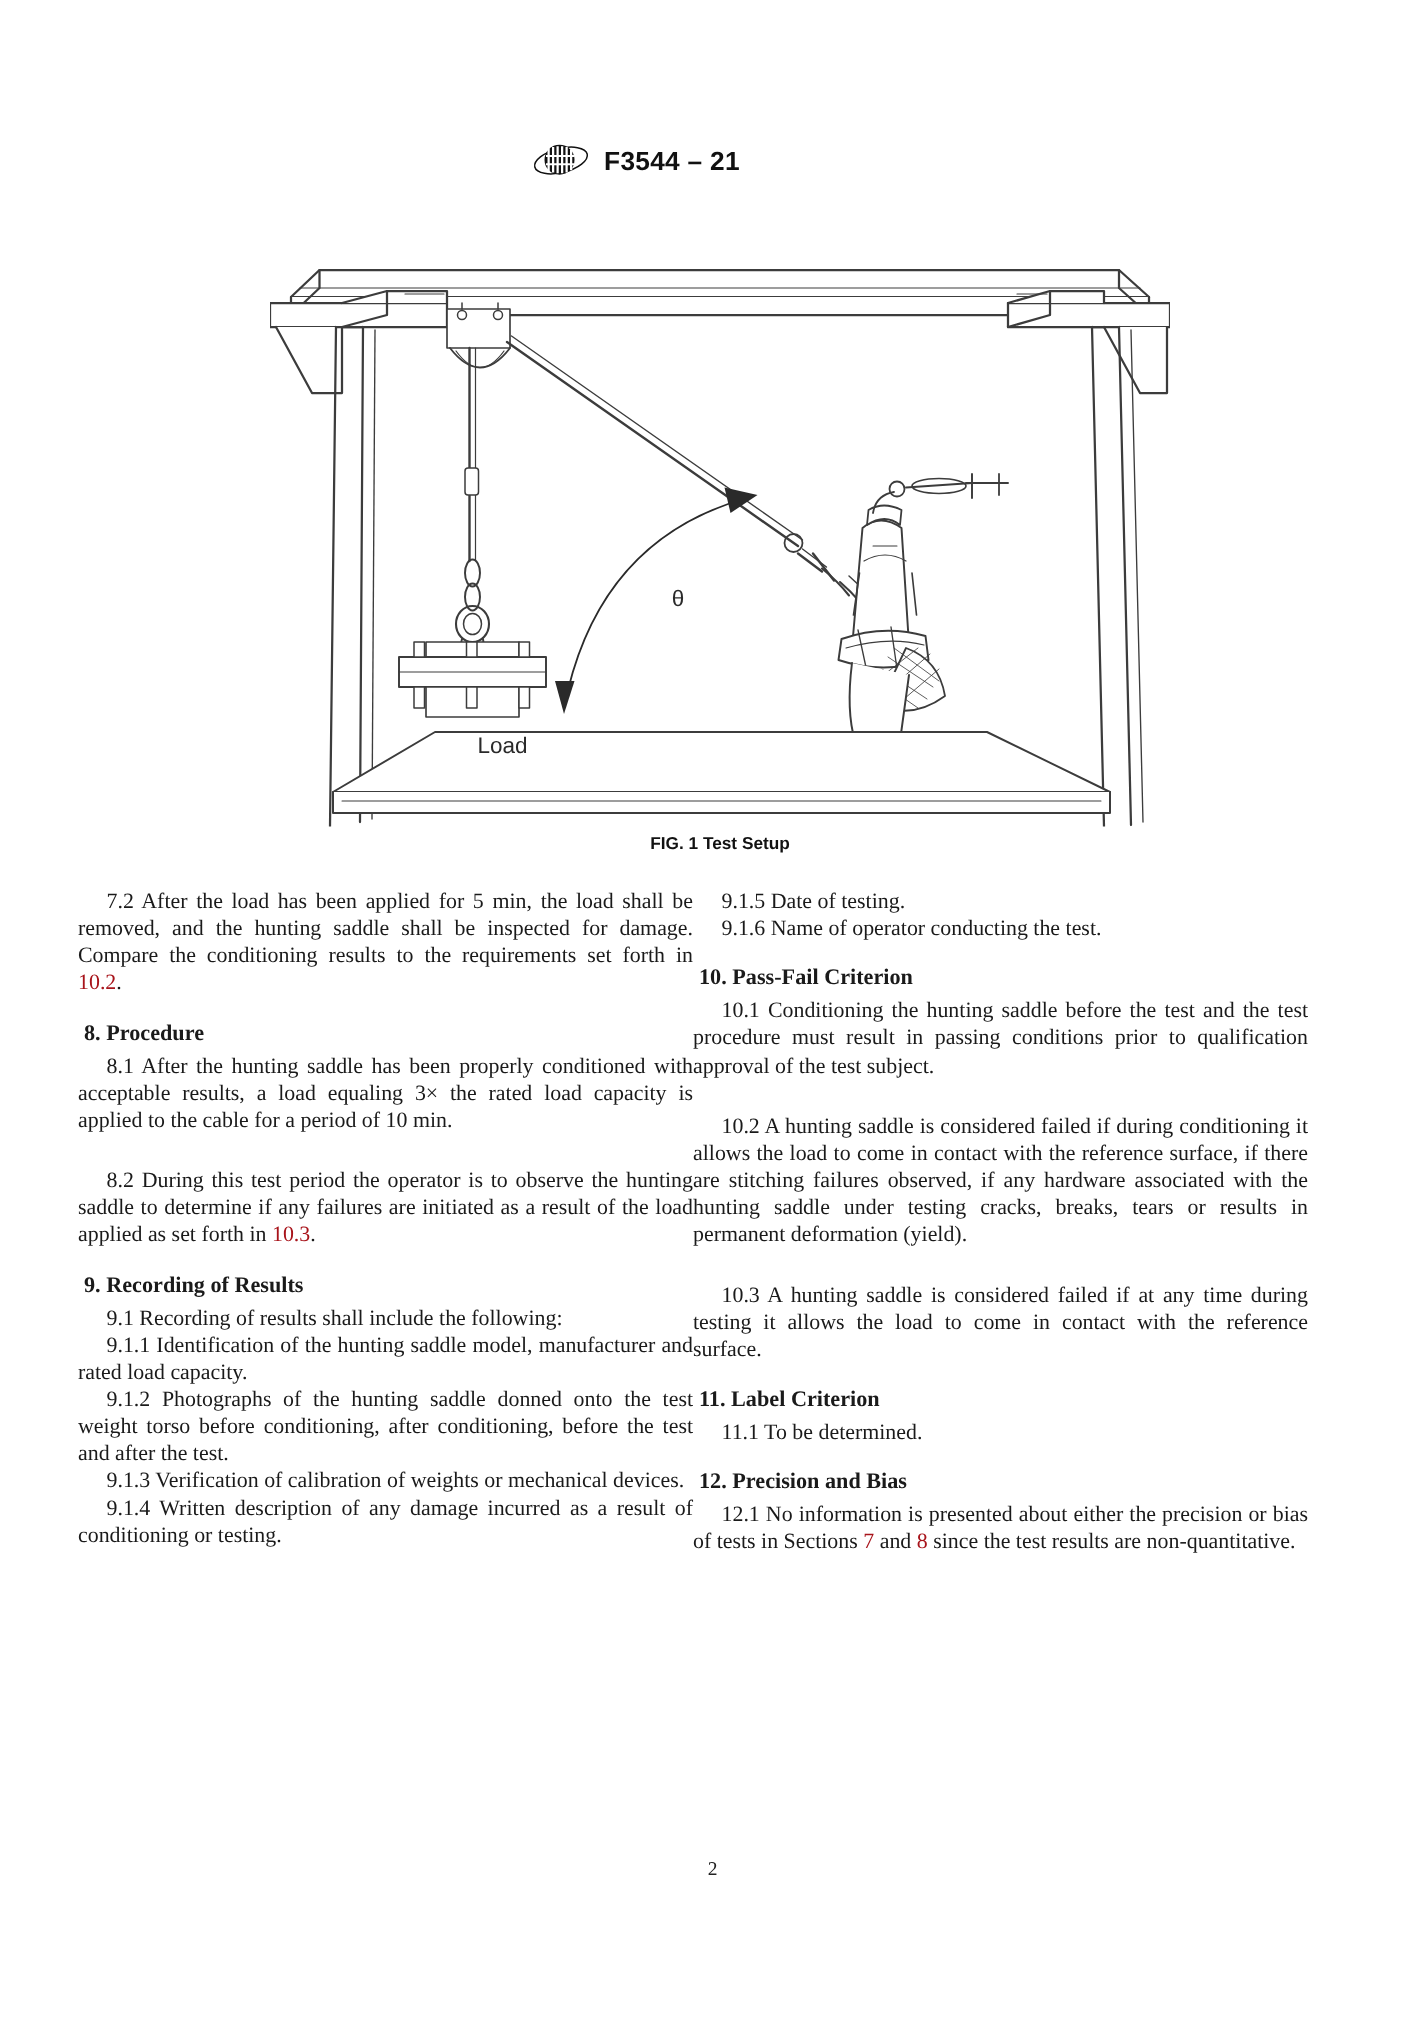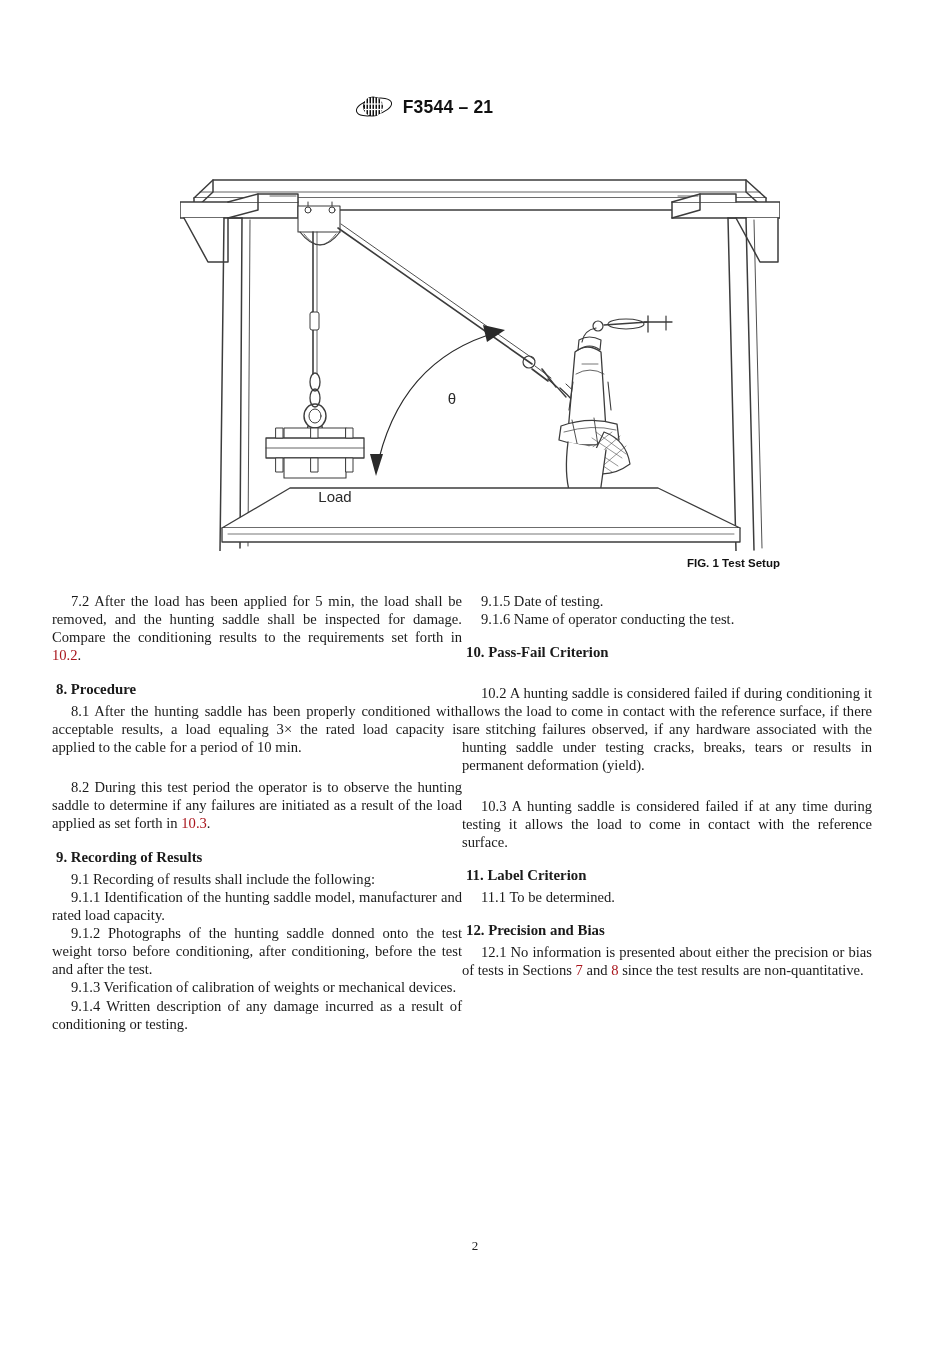--- a/index.html
+++ b/index.html
@@ -47,21 +47,21 @@
     left: 180px;
     width: 600px;
   }
   .figure-art {
     width: 600px;
     height: 415px;
     display: block;
   }
   .figure-caption {
     margin-top: 6px;
-    text-align: right;
+    text-align: center;
     font-family: "Liberation Sans", "DejaVu Sans", sans-serif;
     font-weight: bold;
     font-size: 11.5px;
     color: #111;
   }
 
   
   .columns {
     position: absolute;
     top: 592px;
@@ -259,20 +259,21 @@
       <p class="para"><span>9.1  Recording of results shall include the following:</span></p>
       <p class="para"><span>9.1.1  Identification of the hunting saddle model, manufacturer and rated load capacity.</span></p>
       <p class="para"><span>9.1.2  Photographs of the hunting saddle donned onto the test weight torso before conditioning, after conditioning, before the test and after the test.</span></p>
       <p class="para"><span>9.1.3  Verification of calibration of weights or mechanical devices.</span></p>
       <p class="para"><span>9.1.4  Written description of any damage incurred as a result of conditioning or testing.</span></p>
     </div>
   <div class="col" id="col-right">
       <p class="para"><span>9.1.5  Date of testing.</span></p>
       <p class="para"><span>9.1.6  Name of operator conducting the test.</span></p>
       <h2 class="section-head head-gap">10.  Pass-Fail Criterion</h2>
+      <p class="para"><span>10.1  Conditioning the hunting saddle before the test and the test procedure must result in passing conditions prior to qualification approval of the test subject.</span></p>
       <p class="para gap-before"><span>10.2  A hunting saddle is considered failed if during conditioning it allows the load to come in contact with the reference surface, if there are stitching failures observed, if any hardware associated with the hunting saddle under testing cracks, breaks, tears or results in permanent deformation (yield).</span></p>
       <p class="para gap-before"><span>10.3  A hunting saddle is considered failed if at any time during testing it allows the load to come in contact with the reference surface.</span></p>
       <h2 class="section-head head-gap">11.  Label Criterion</h2>
       <p class="para"><span>11.1  To be determined.</span></p>
       <h2 class="section-head head-gap">12.  Precision and Bias</h2>
       <p class="para"><span>12.1  No information is presented about either the precision or bias of tests in Sections </span><span class="xref">7</span><span> and </span><span class="xref">8</span><span> since the test results are non-quantitative.</span></p>
     </div>
 </div>
 
 <div class="page-number">2</div>

